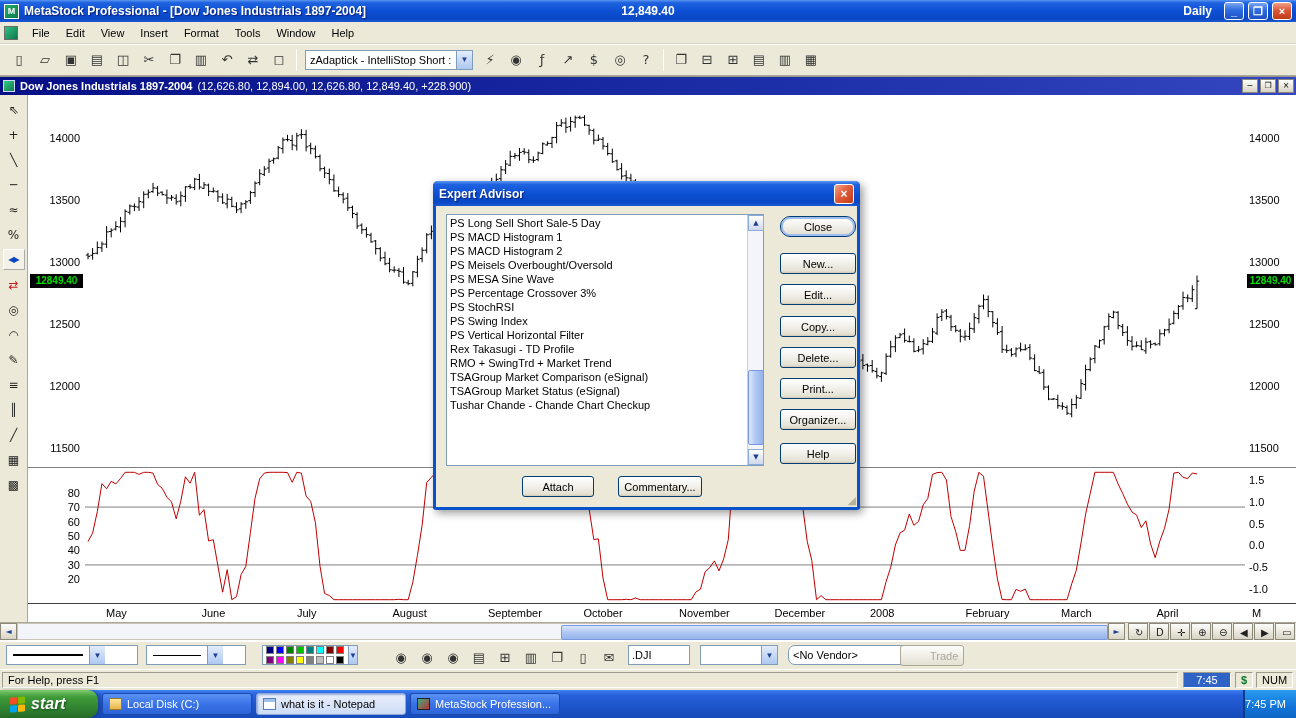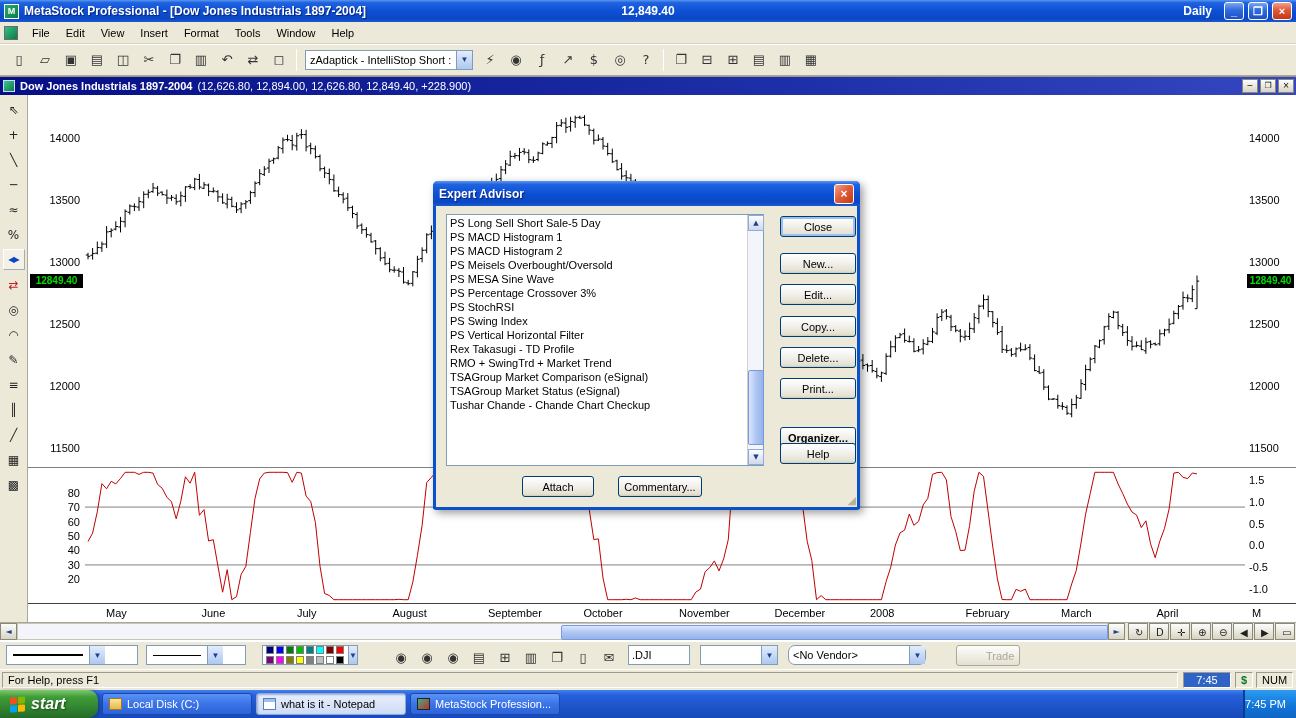--- a/index.html
+++ b/index.html
@@ -137,21 +137,21 @@
   .list-scrollbar{width:16px;background:#f3f5fa;border-left:1px solid #d4d0c8;position:relative;}
   .sb-btn{position:absolute;left:0;width:16px;height:16px;background:linear-gradient(180deg,#fdfdfb,#cfd8ee);
     border:1px solid #8cacdc;color:#1c3f94;font-size:7px;text-align:center;line-height:14px;font-family:"DejaVu Sans",sans-serif;}
   .sb-btn.up{top:0;}
   .sb-btn.down{bottom:0;}
   .sb-thumb{position:absolute;left:0;top:62%;width:16px;height:30%;border:1px solid #7a98df;border-radius:2px;
     background:linear-gradient(90deg,#dce6fb,#aec6f2 50%,#95b4ea);}
   .xp-btn{position:absolute;height:21px;font:11px "Liberation Sans",sans-serif;color:#000;
     background:linear-gradient(180deg,#ffffff 0%,#f2f1ec 45%,#e4e1d2 90%,#cfc8b4 100%);
     border:1px solid #003c74;border-radius:3px;padding:0;}
-  .xp-btn.default{box-shadow:inset 0 0 0 2px #9ebdf0;}
+  .xp-btn.default{box-shadow:inset 0 0 0 2px #9ebdf0;border-radius:10px;}
   .side-btn{left:344px;width:76px;}
   .resize-grip{position:absolute;right:1px;bottom:0;color:#b8b29a;font-size:11px;font-family:"DejaVu Sans",sans-serif;}
 </style>
 </head>
 <body>
 
 <div id="app">
 
   <div class="titlebar">
     <span class="app-icon">M</span>
@@ -370,21 +370,21 @@
       </span>
     <input class="bt-item symbol-input" style="left: 628px;" readonly="" value=".DJI">
     <span class="bt-item combo" style="left:700px;width:78px;">
       <span class="combo-text"></span>
       <span class="combo-arrow">▼</span>
     </span>
     <span class="bt-item combo" style="left:788px;width:138px;border-radius:7px;">
       <span class="combo-text">&lt;No Vendor&gt;</span>
       <span class="combo-arrow">▼</span>
     </span>
-    <button class="bt-item trade-btn" style="left:956px;padding-left:29px;">Trade</button>
+    <button class="bt-item trade-btn" style="left:900px;padding-left:29px;">Trade</button>
   </div>
 
   <div class="statusbar">
     <span class="sb-panel sb-help">For Help, press F1</span>
     <span class="sb-panel sb-time">7:45</span>
     <span class="sb-panel sb-dollar">$</span>
     <span class="sb-panel sb-num">NUM</span>
   </div>
 
   <div class="taskbar">
@@ -443,21 +443,21 @@
           <div class="sb-thumb"></div>
           <div class="sb-btn down">▼</div>
         </div>
       </div>
       <button class="xp-btn default side-btn" style="top:10px;">Close</button>
       <button class="xp-btn side-btn" style="top:47px;">New...</button>
       <button class="xp-btn side-btn" style="top:78px;">Edit...</button>
       <button class="xp-btn side-btn" style="top:110px;">Copy...</button>
       <button class="xp-btn side-btn" style="top:141px;">Delete...</button>
       <button class="xp-btn side-btn" style="top:172px;">Print...</button>
-      <button class="xp-btn side-btn" style="top:221px;font-weight:bold;">Organizer...</button>
+      <button class="xp-btn side-btn" style="top:203px;">Organizer...</button>
       <button class="xp-btn side-btn" style="top:237px;">Help</button>
       <button class="xp-btn" style="left:86px;top:270px;width:72px;">Attach</button>
       <button class="xp-btn" style="left:182px;top:270px;width:84px;">Commentary...</button>
       <span class="resize-grip">◢</span>
     </div>
   </div>
 
 </div>
 
 </body></html>

